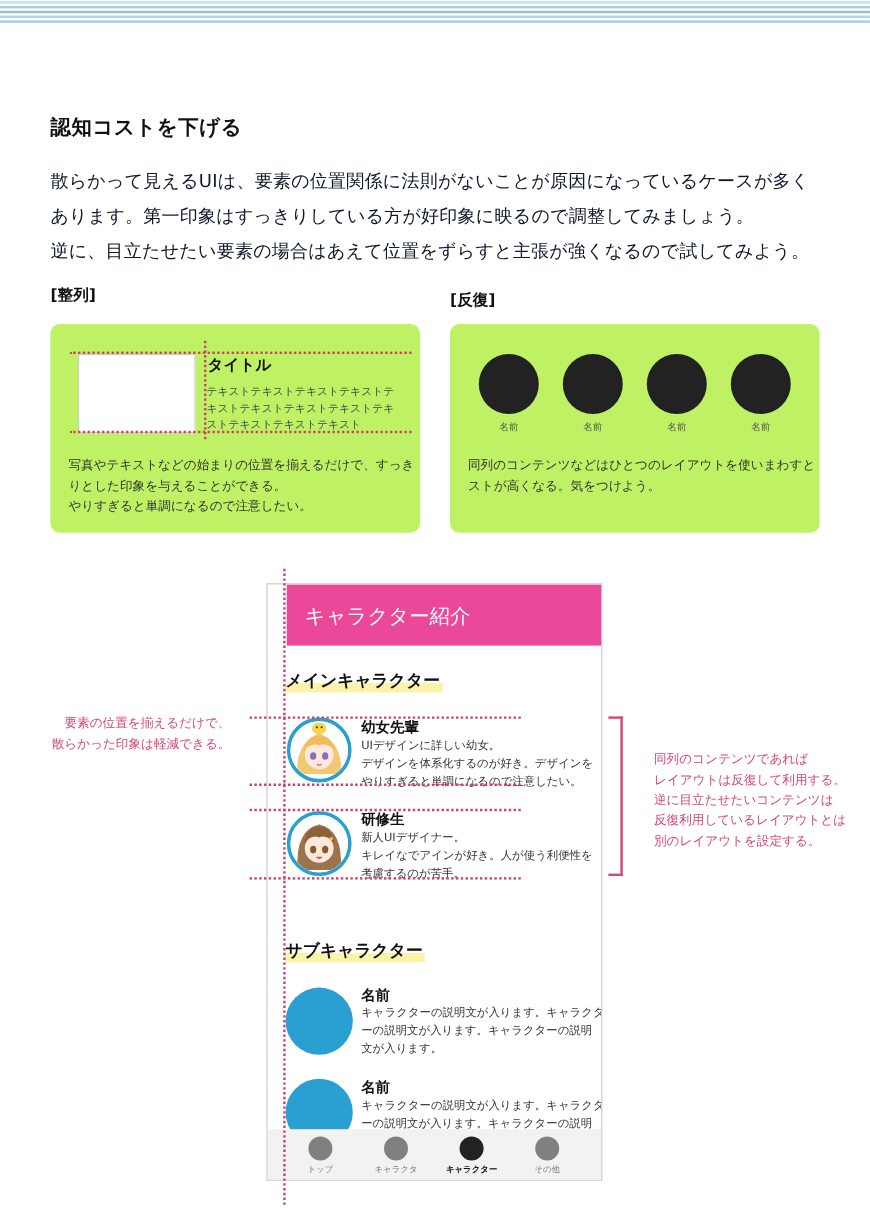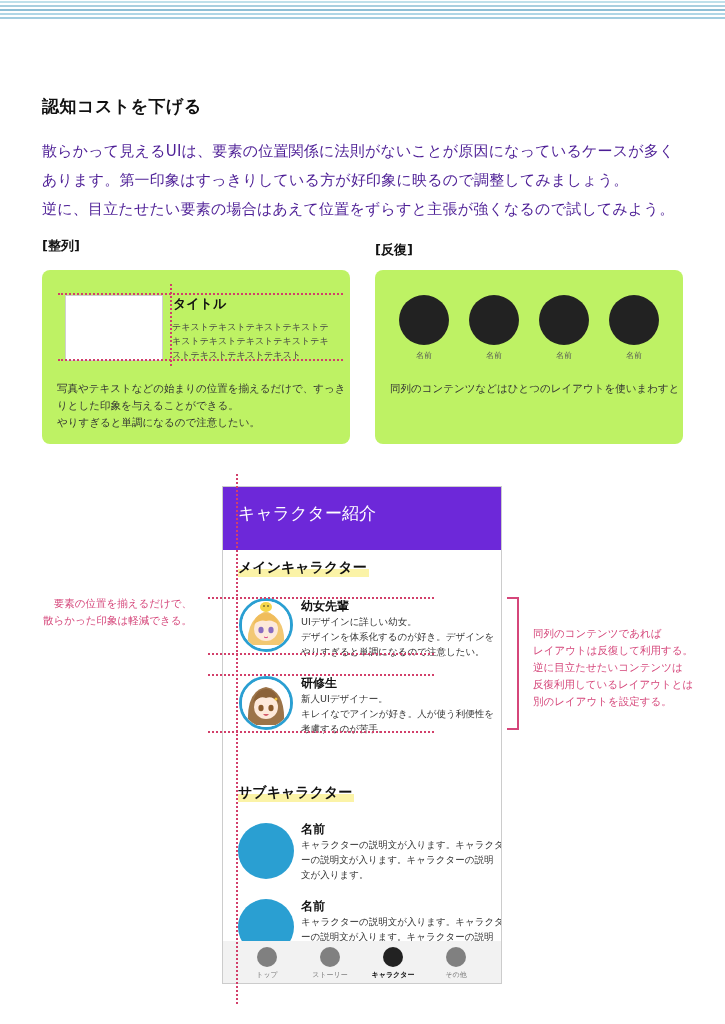--- a/index.html
+++ b/index.html
@@ -6,31 +6,31 @@
     body {
       width: 725px; height: 1024px; position: relative; overflow: hidden;
       background: #ffffff;
       font-family: "DejaVu Sans", "Liberation Sans", sans-serif;
       color: #222;
     }
     .stripes { position: absolute; left: 0; top: 0; width: 725px; height: 22px; }
     .stripe { position: absolute; left: 0; width: 100%; height: 2px; }
     .abs { position: absolute; }
     .h1 { left: 42px; top: 95px; font-size: 17px; font-weight: bold; color: #111; letter-spacing: 0.5px; }
-    .lead { left: 42px; top: 137px; font-size: 15px; line-height: 29px; color: #4c1d95; width: 660px; letter-spacing: 0.2px; }
+    .lead { left: 42px; top: 137px; font-size: 15px; line-height: 29px; color: #0f172a; width: 660px; letter-spacing: 0.2px; }
     .lead div { white-space: nowrap; }
     .label { font-size: 13px; font-weight: bold; color: #111; }
     .card { background: #bef264; border-radius: 8px; }
     .dotted-h { position: absolute; height: 0; border-top: 2px dotted #d23f6a; }
     .dotted-v { position: absolute; width: 0; border-left: 2px dotted #d23f6a; }
     .cardtext { font-size: 10.5px; line-height: 17px; color: #333; }
     .thumb { background: #fff; border: 1px solid #cfcfcf; }
     .circle { border-radius: 50%; }
     .phone { left: 222px; top: 486px; width: 278px; height: 496px; border: 1px solid #ccc; background: #fff; overflow: hidden; }
-    .phone-header { position: absolute; left: 0; top: 0; width: 100%; height: 63px; background: #6d28d9; }
+    .phone-header { position: absolute; left: 16px; top: 0; width: 100%; height: 51px; background: #ec4899; }
     .phone-title { position: absolute; left: 15px; top: 15px; font-size: 17px; color: #fff; }
     .section-title { position: absolute; font-size: 14px; font-weight: bold; color: #111; padding: 0 2px 0 0;
       background: linear-gradient(to bottom, transparent 55%, #fbf3a7 55%); }
     .char-name { font-size: 12px; font-weight: bold; color: #111; }
     .char-desc { font-size: 9.5px; line-height: 15px; color: #333; white-space: nowrap; }
     .avatar { position: absolute; width: 54px; height: 54px; border-radius: 50%; border: 3px solid #2a9fd2; background: #fff; overflow: hidden; box-sizing: border-box; }
     .tabbar { position: absolute; left: 0; bottom: 0; width: 100%; height: 42px; background: #f2f2f2; }
     .tab { position: absolute; top: 6px; width: 60px; text-align: center; }
     .tab-dot { width: 20px; height: 20px; border-radius: 50%; margin: 0 auto; }
     .tab-label { font-size: 7px; color: #777; margin-top: 3px; white-space: nowrap; }
@@ -88,20 +88,21 @@
   <div class="abs" style="left:164px;top:25px;width:50px;text-align:center;">
     <div class="circle" style="width:50px;height:50px;background:#222;"></div>
     <div style="font-size:8px;color:#555;margin-top:5px;">名前</div>
   </div>
   <div class="abs" style="left:234px;top:25px;width:50px;text-align:center;">
     <div class="circle" style="width:50px;height:50px;background:#222;"></div>
     <div style="font-size:8px;color:#555;margin-top:5px;">名前</div>
   </div>
   <div class="abs cardtext" style="left:15px;top:110px;white-space:nowrap;">
     <div>同列のコンテンツなどはひとつのレイアウトを使いまわすと</div>
+    <div>ストが高くなる。気をつけよう。</div>
   </div>
 </div>
 
 <div class="abs note" style="left:42px;top:595px;width:150px;text-align:right;white-space:nowrap;">
   <div>要素の位置を揃えるだけで、</div>
   <div>散らかった印象は軽減できる。</div>
 </div>
 
 <div class="abs phone">
   <div class="phone-header">
@@ -167,39 +168,39 @@
     <div>ーの説明文が入ります。キャラクターの説明</div>
   </div>
 
   <div class="tabbar">
     <div class="tab" style="left:14px;">
       <div class="tab-dot" style="background:#808080;"></div>
       <div class="tab-label">トップ</div>
     </div>
     <div class="tab" style="left:77px;">
       <div class="tab-dot" style="background:#808080;"></div>
-      <div class="tab-label">ストーリー</div>
+      <div class="tab-label">キャラクタ</div>
     </div>
     <div class="tab" style="left:140px;">
       <div class="tab-dot" style="background:#222;"></div>
       <div class="tab-label active">キャラクター</div>
     </div>
     <div class="tab" style="left:203px;">
       <div class="tab-dot" style="background:#808080;"></div>
       <div class="tab-label">その他</div>
     </div>
   </div>
 </div>
 
 <div class="dotted-v" style="left:236px;top:474px;height:530px;"></div>
 <div class="dotted-h" style="left:208px;top:597px;width:226px;"></div>
 <div class="dotted-h" style="left:208px;top:653px;width:226px;"></div>
 <div class="dotted-h" style="left:208px;top:674px;width:226px;"></div>
 <div class="dotted-h" style="left:208px;top:731px;width:226px;"></div>
 
 <div class="abs" style="left:507px;top:597px;width:12px;height:133px;border:2px solid #d5467a;border-left:none;box-sizing:border-box;"></div>
-<div class="abs note" style="left:533px;top:625px;white-space:nowrap;">
+<div class="abs note" style="left:545px;top:625px;white-space:nowrap;">
   <div>同列のコンテンツであれば</div>
   <div>レイアウトは反復して利用する。</div>
   <div>逆に目立たせたいコンテンツは</div>
   <div>反復利用しているレイアウトとは</div>
   <div>別のレイアウトを設定する。</div>
 </div>
 
 </body></html>

